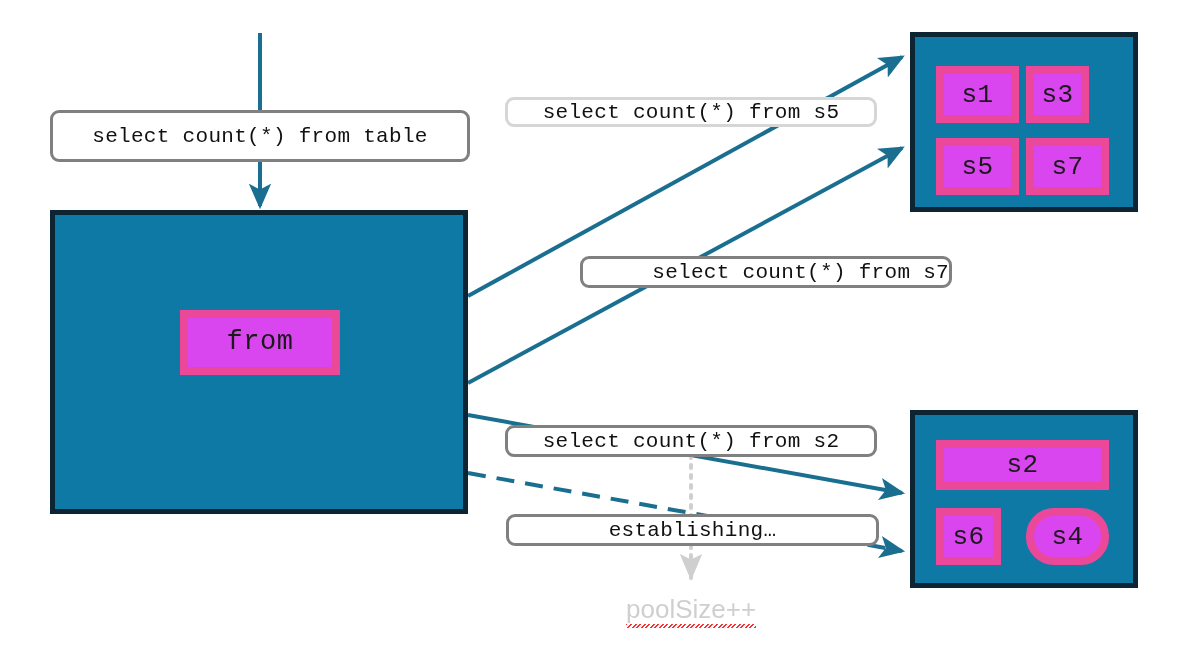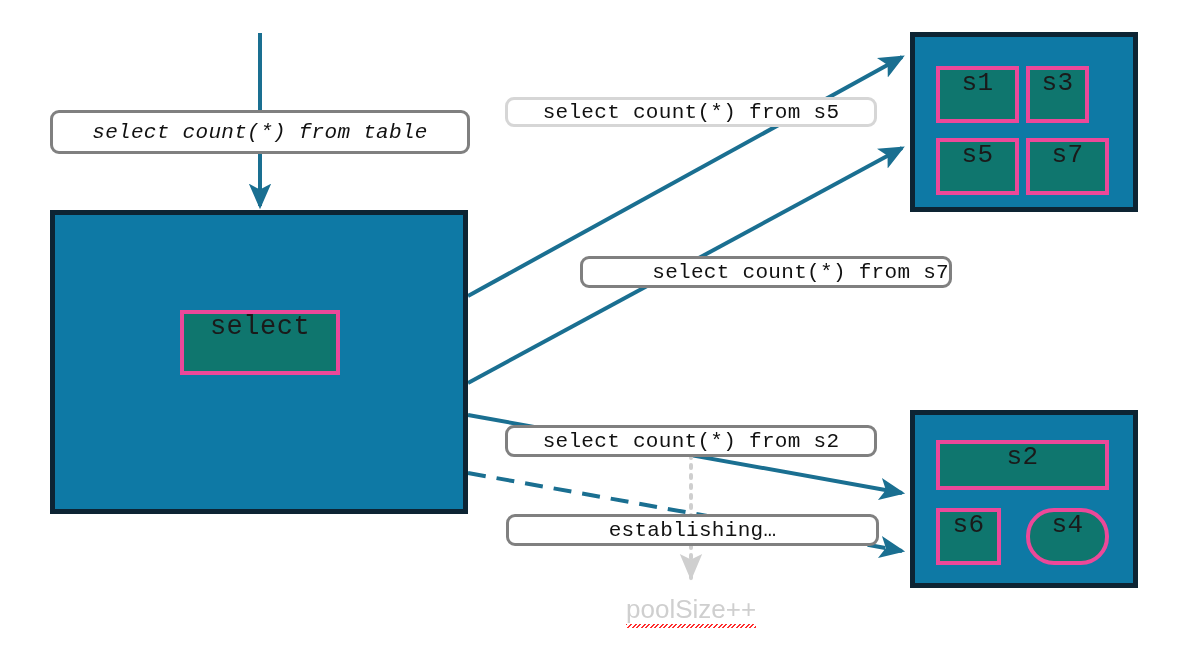--- a/index.html
+++ b/index.html
@@ -31,24 +31,25 @@
   .node-box {
     position: absolute;
     background: #0e79a5;
     border: 5px solid #0d2433;
     box-sizing: border-box;
   }
 
   
   .leaf {
     position: absolute;
-    background: #0f766e;
-    border: 4px solid #ec4899;
+    background: #d946ef;
+    border: 8px solid #ec4899;
     box-sizing: border-box;
     display: flex;
+    align-items: center;
     justify-content: center;
     color: #1a1a1a;
     font-family: "Liberation Mono", "DejaVu Sans Mono", monospace;
     font-size: 26px;
     line-height: 1;
     letter-spacing: 0.5px;
   }
   .leaf.big {
     font-size: 27px;
   }
@@ -121,28 +122,28 @@
 
     <line x1="468" y1="383" x2="902" y2="148" stroke="#1a6f91" stroke-width="4" marker-end="url(#arrow-solid)"></line>
 
     <line x1="468" y1="415" x2="902" y2="493" stroke="#1a6f91" stroke-width="4" marker-end="url(#arrow-solid)"></line>
 
     <line x1="468" y1="473" x2="902" y2="551" stroke="#1a6f91" stroke-width="4" stroke-dasharray="18 11" marker-end="url(#arrow-solid)"></line>
 
     <line x1="691" y1="455" x2="691" y2="578" stroke="#cfcfcf" stroke-width="4" stroke-dasharray="3 7" stroke-linecap="round" marker-end="url(#arrow-dot)"></line>
   </svg>
 
-  <div class="pill" style="left:50px; top:110px; width:420px; height:44px;font-style:italic;">
+  <div class="pill" style="left:50px; top:110px; width:420px; height:52px;">
     <span>select count(*) from table</span>
   </div>
 
   <div class="node-box" style="left:50px; top:210px; width:418px; height:304px;">
   </div>
   <div class="leaf big" style="left:180px; top:310px; width:160px; height:65px;">
-    <span>select</span>
+    <span>from</span>
   </div>
 
   <div class="node-box" style="left:910px; top:32px; width:228px; height:180px;">
   </div>
   <div class="leaf" style="left:936px; top:66px; width:83px; height:57px;">
     <span>s1</span>
   </div>
   <div class="leaf" style="left:1026px; top:66px; width:63px; height:57px;">
     <span>s3</span>
   </div>

